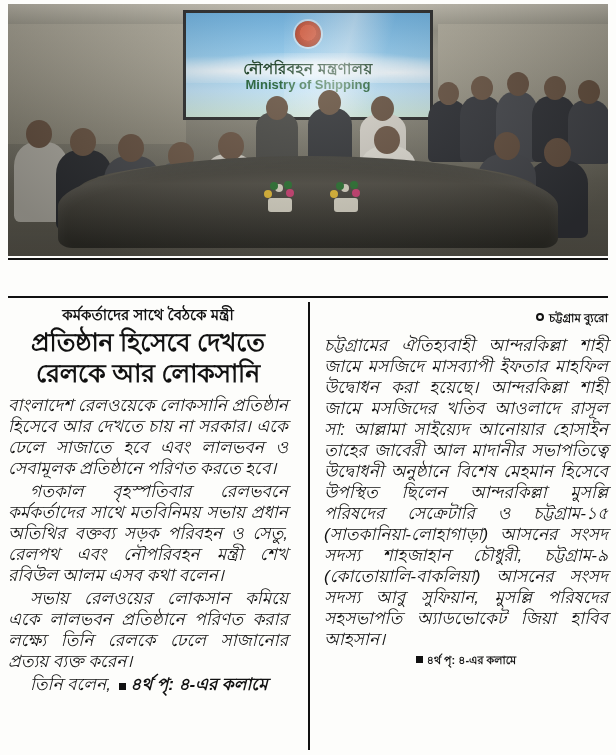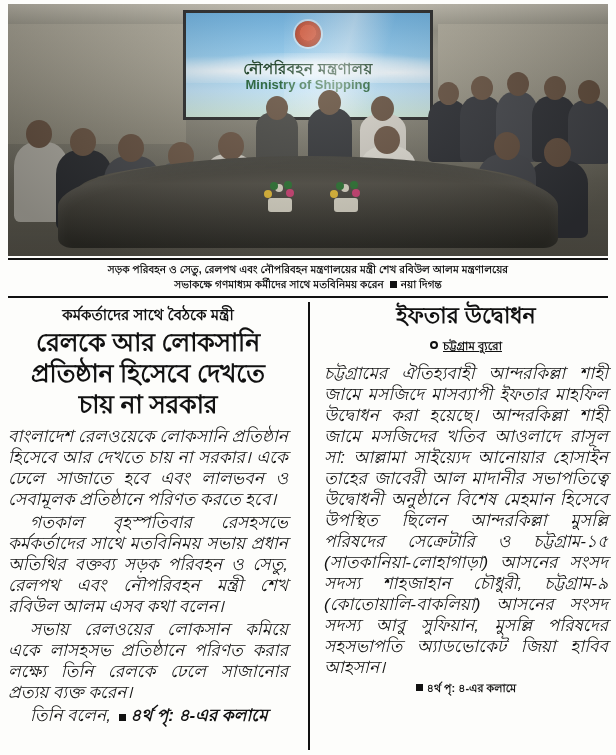--- a/index.html
+++ b/index.html
@@ -230,22 +230,21 @@
   .byline .dot {
     display: inline-block;
     width: 8px; height: 8px;
     border: 2px solid #111;
     border-radius: 50%;
     box-sizing: border-box;
     margin-right: 5px;
     vertical-align: 1px;
   }
   .byline-center {
-    text-align: center;
-    text-decoration: underline;
+    text-align: right;
   }
   .body p {
     margin: 0 0 2px;
     font-size: 17px;
     line-height: 21px;
     text-align: justify;
     text-justify: inter-word;
     color: #111;
     word-spacing: -0.3px;
     font-style: italic;
@@ -343,54 +342,46 @@
         <span class="f f4"></span>
           <span class="f f5"></span>
       </div>
 
       <div class="hdr-overlay"></div>
     </div>
   </div>
 
   <div class="rule top"></div>
 
-  <div class="caption">
-    <div>সড়ক পরিবহন ও সেতু, রেলপথ এবং নৌপরিবহন মন্ত্রণালয়ের মন্ত্রী শেখ রবিউল আলম মন্ত্রণালয়ের</div>
-    <div>
-      <span>সভাকক্ষে গণমাধ্যম কর্মীদের সাথে মতবিনিময় করেন</span><span class="sq"></span><span>নয়া দিগন্ত</span>
-    </div>
-  </div>
 
   <div class="rule mid"></div>
 
   <div class="cols">
 
     <div class="col-left">
       <div class="kicker">কর্মকর্তাদের সাথে বৈঠকে মন্ত্রী</div>
       <div class="headline">
+        <div>প্রতিষ্ঠান হিসেবে দেখতে</div>
         <div>রেলকে আর লোকসানি</div>
-        <div>প্রতিষ্ঠান হিসেবে দেখতে</div>
-        <div>চায় না সরকার</div>
       </div>
       <div class="body">
         <p>বাংলাদেশ রেলওয়েকে লোকসানি প্রতিষ্ঠান হিসেবে আর দেখতে চায় না সরকার। একে ঢেলে সাজাতে হবে এবং লালভবন ও সেবামূলক প্রতিষ্ঠানে পরিণত করতে হবে।</p>
-        <p class="indent">গতকাল বৃহস্পতিবার রেসহসভে কর্মকর্তাদের সাথে মতবিনিময় সভায় প্রধান অতিথির বক্তব্য সড়ক পরিবহন ও সেতু, রেলপথ এবং নৌপরিবহন মন্ত্রী শেখ রবিউল আলম এসব কথা বলেন।</p>
-        <p class="indent">সভায় রেলওয়ের লোকসান কমিয়ে একে লাসহসভ প্রতিষ্ঠানে পরিণত করার লক্ষ্যে তিনি রেলকে ঢেলে সাজানোর প্রত্যয় ব্যক্ত করেন।</p>
+        <p class="indent">গতকাল বৃহস্পতিবার রেলভবনে কর্মকর্তাদের সাথে মতবিনিময় সভায় প্রধান অতিথির বক্তব্য সড়ক পরিবহন ও সেতু, রেলপথ এবং নৌপরিবহন মন্ত্রী শেখ রবিউল আলম এসব কথা বলেন।</p>
+        <p class="indent">সভায় রেলওয়ের লোকসান কমিয়ে একে লালভবন প্রতিষ্ঠানে পরিণত করার লক্ষ্যে তিনি রেলকে ঢেলে সাজানোর প্রত্যয় ব্যক্ত করেন।</p>
         <p class="indent">
           <span>তিনি বলেন,</span>
           <span class="sq" style="display:inline-block;width:7px;height:7px;background:#111;margin:0 4px;"></span><span class="left-jump">৪র্থ পৃ: ৪-এর কলামে</span>
         </p>
       </div>
     </div>
 
     <div class="vdiv"></div>
 
     <div class="col-right">
       <div class="headline-r">
-        <div>ইফতার উদ্বোধন</div>
       </div>
       <div class="byline byline-center">
         <span class="dot"></span><span>চট্টগ্রাম ব্যুরো</span>
       </div>
       <div class="body">
         <p>চট্টগ্রামের ঐতিহ্যবাহী আন্দরকিল্লা শাহী জামে মসজিদে মাসব্যাপী ইফতার মাহফিল উদ্বোধন করা হয়েছে। আন্দরকিল্লা শাহী জামে মসজিদের খতিব আওলাদে রাসূল সা: আল্লামা সাইয়্যেদ আনোয়ার হোসাইন তাহের জাবেরী আল মাদানীর সভাপতিত্বে উদ্বোধনী অনুষ্ঠানে বিশেষ মেহমান হিসেবে উপস্থিত ছিলেন আন্দরকিল্লা মুসল্লি পরিষদের সেক্রেটারি ও চট্টগ্রাম-১৫ (সাতকানিয়া-লোহাগাড়া) আসনের সংসদ সদস্য শাহজাহান চৌধুরী, চট্টগ্রাম-৯ (কোতোয়ালি-বাকলিয়া) আসনের সংসদ সদস্য আবু সুফিয়ান, মুসল্লি পরিষদের সহসভাপতি অ্যাডভোকেট জিয়া হাবিব আহসান।</p>
       </div>
       <div class="jump">
         <span class="sq"></span><span>৪র্থ পৃ: ৪-এর কলামে</span>
       </div>

